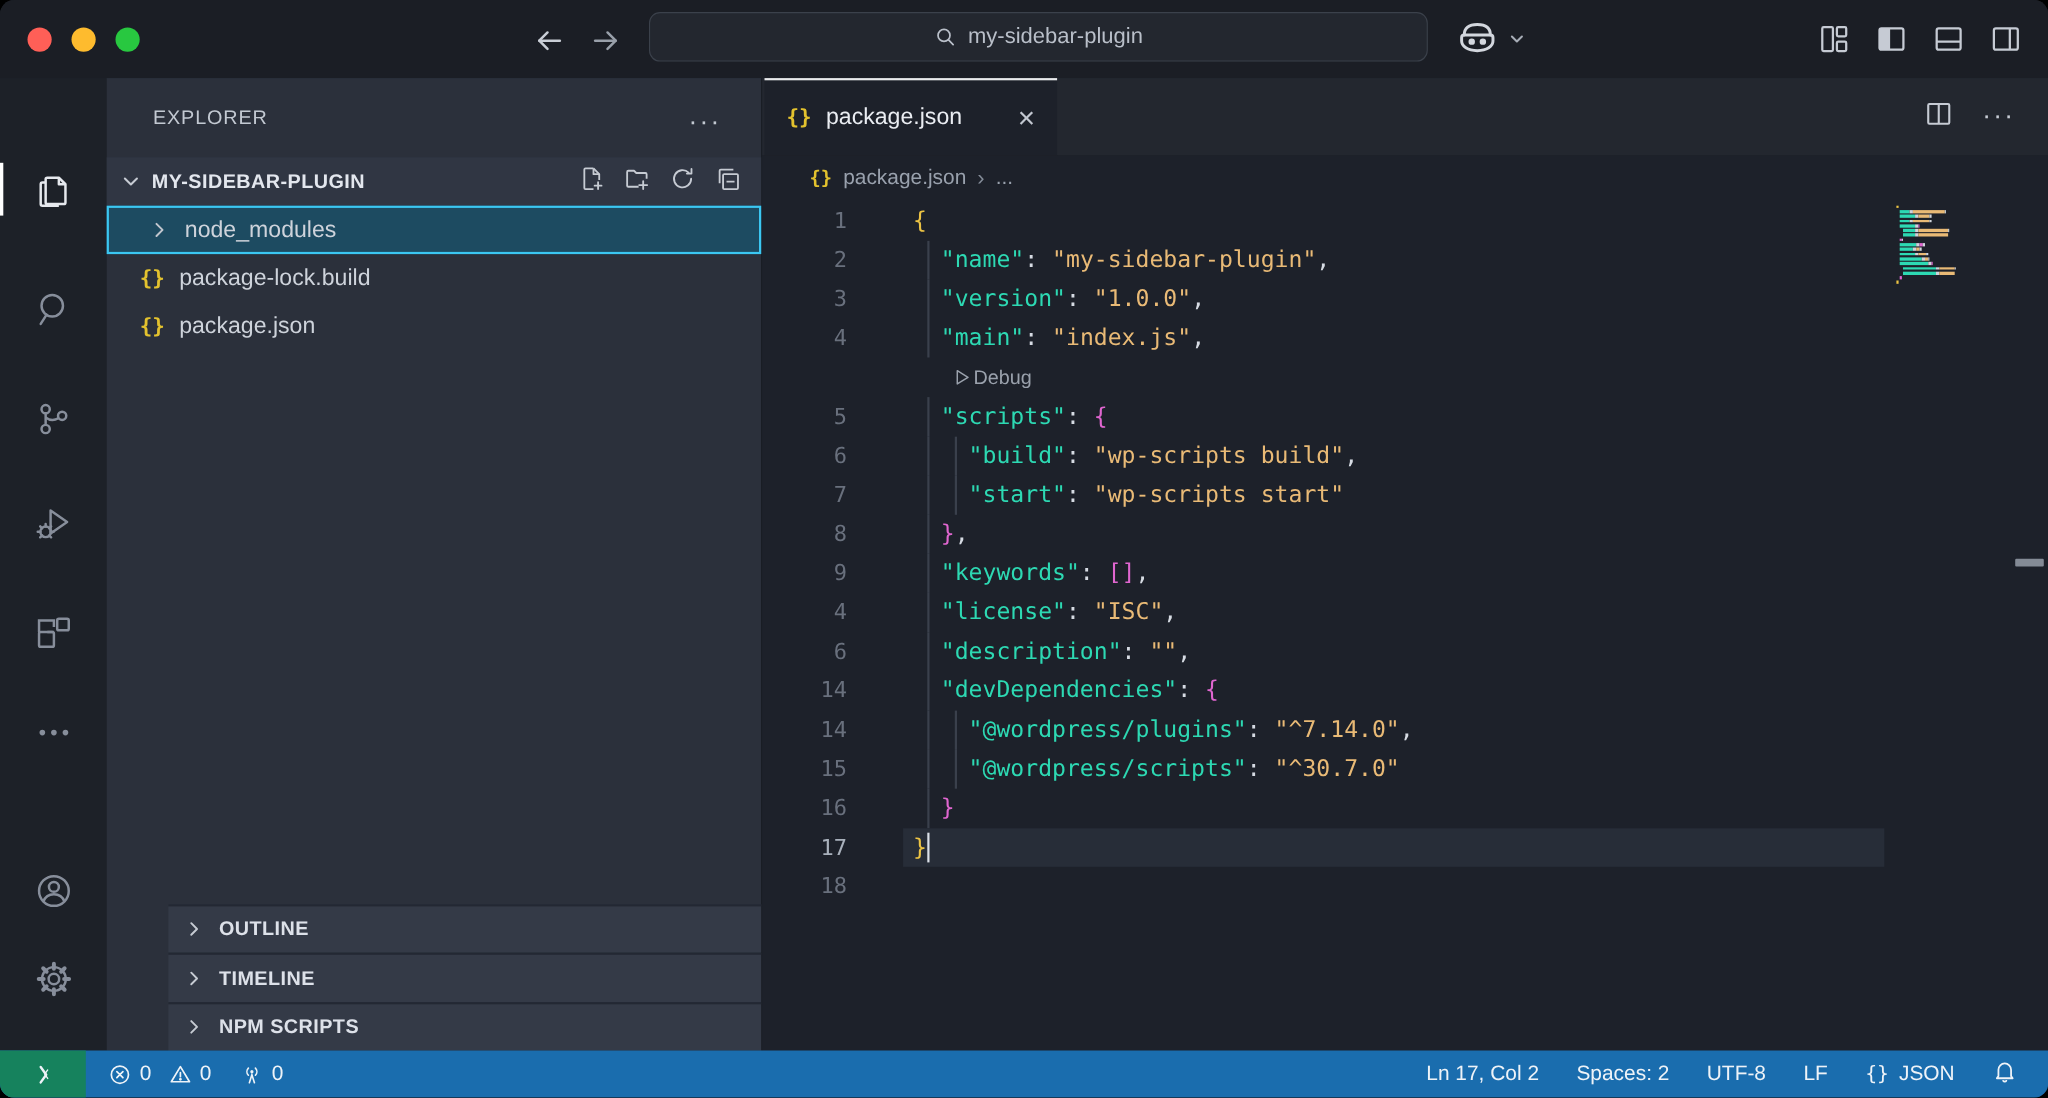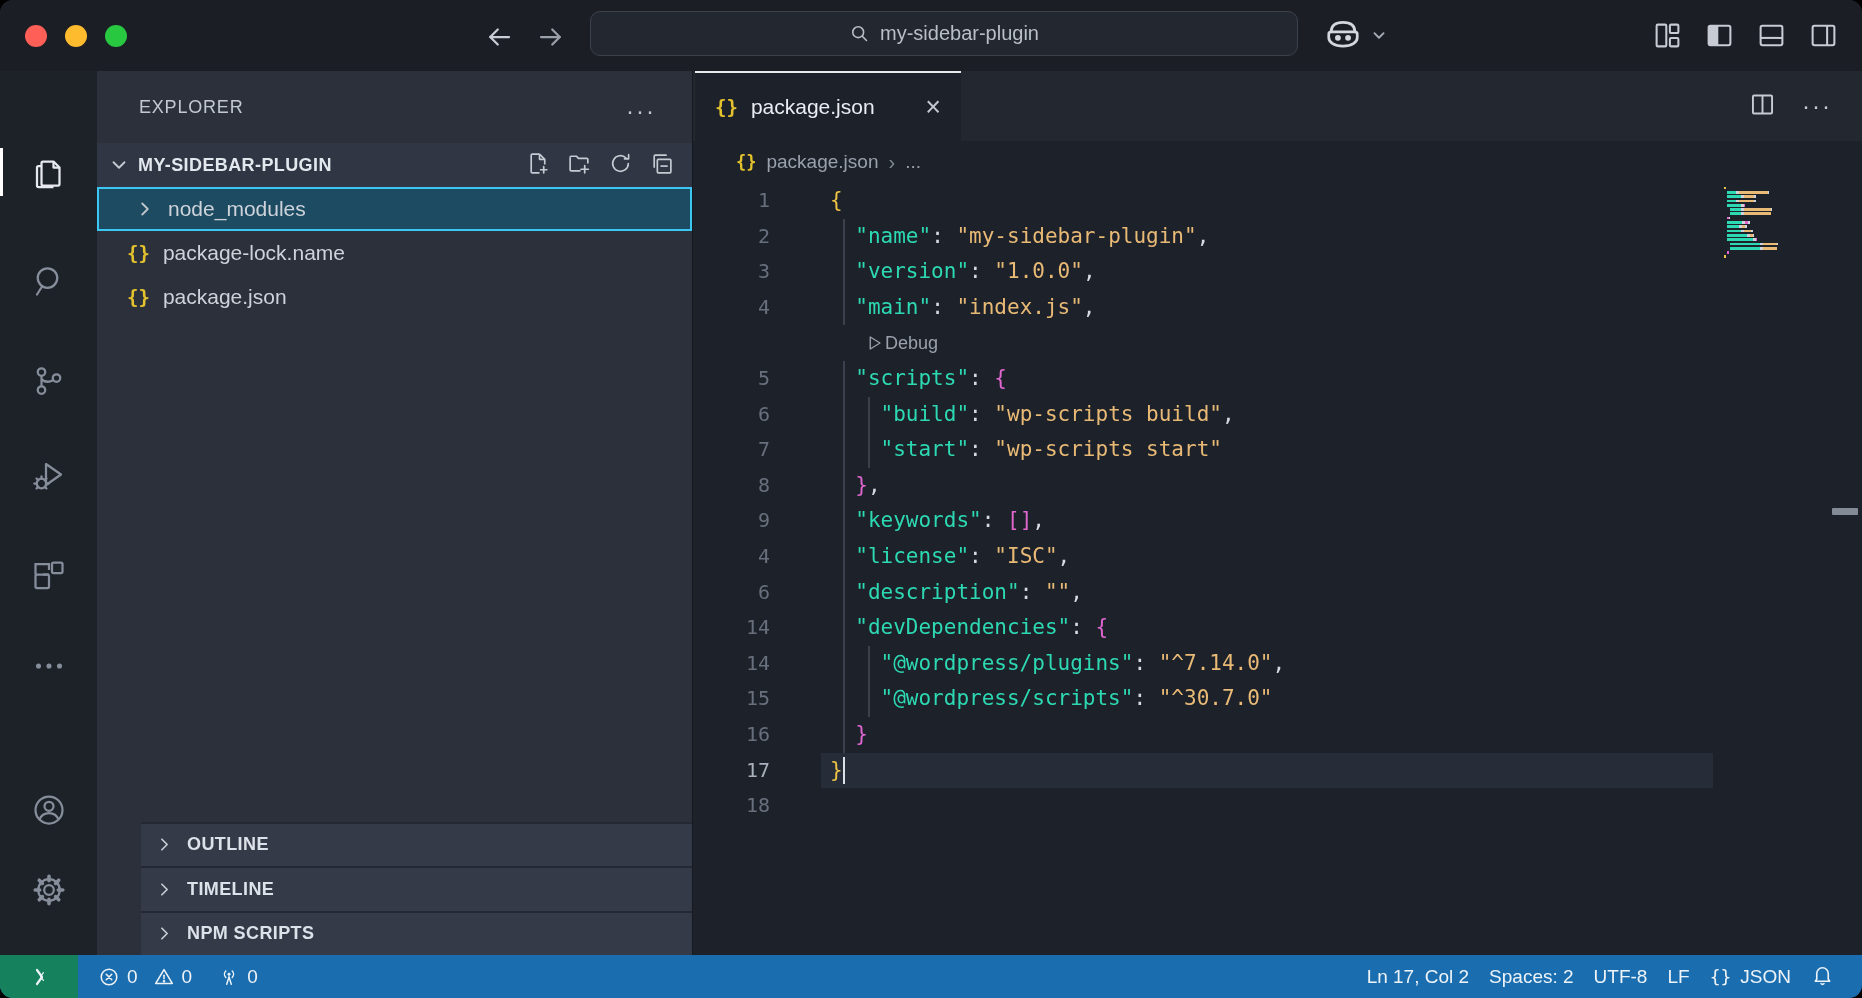--- a/index.html
+++ b/index.html
@@ -40,21 +40,21 @@
   .folder-header .chev{width:22px;height:22px;color:#c6cbd3;margin-left:11px;}
   .folder-header .fh-label{margin-left:8px;font-weight:bold;font-size:18px;color:#e3e7ee;letter-spacing:.4px;}
   .fh-actions{position:absolute;right:18px;top:0;height:100%;display:flex;align-items:center;gap:16px;color:#c6cbd3;}
   .fh-actions svg{width:25px;height:25px;}
   .tree{}
   .tree-row{height:44px;display:flex;align-items:center;color:#ced3db;font-size:21px;box-sizing:border-box;position:relative;}
   .tree-row .chev{width:22px;height:22px;margin-left:35px;margin-right:12px;color:#c0c5cd;flex:none;}
   .tree-row .braces{margin-left:30px;margin-right:13px;}
   .tree-row.selected{background:#1d4b61;border:2px solid var(--sel-border);}
   .braces{color:var(--json-yellow);font-weight:bold;font-size:19px;font-family:"DejaVu Sans Mono",monospace;}
-  .bottom-secs{position:absolute;bottom:0;left:0;right:0;padding-left:44px;}
+  .bottom-secs{position:absolute;bottom:0;left:12px;right:0;padding-left:44px;}
   .sec{height:42.5px;background:#343a47;border-top:2px solid #232833;display:flex;align-items:center;color:#dde1e9;font-weight:bold;font-size:18px;letter-spacing:.4px;}
   .sec .chev{width:21px;height:21px;margin-left:13px;margin-right:12px;color:#c6cbd3;}
 
   
   .editor-col{flex:1;position:relative;background:var(--bg-editor);}
   .tabbar{position:absolute;top:0;left:0;right:0;height:70px;background:var(--bg-tabstrip);}
   .tab{position:absolute;left:2px;top:0;height:70px;width:266px;background:var(--bg-editor);border-top:2.5px solid #e9eaec;display:flex;align-items:center;padding:0 20px;gap:13px;box-sizing:border-box;}
   .tab-label{font-size:21px;color:#eaedf2;}
   .tab-close{margin-left:auto;color:#c2c7d0;font-size:27px;line-height:1;}
   .tabbar-actions{position:absolute;right:30px;top:0;height:70px;display:flex;align-items:center;gap:26px;color:#c6cbd4;}
@@ -84,21 +84,21 @@
   .mm-row{height:4.3px;position:relative;white-space:nowrap;}
   .mm-row span{display:inline-block;height:2.7px;vertical-align:top;margin-top:.7px;}
   .overview-dash{position:absolute;right:4px;top:437px;width:26px;height:7px;background:#848b96;border-radius:1px;}
 
   
   .statusbar{position:absolute;left:0;right:0;bottom:0;height:43px;background:var(--bg-status);display:flex;align-items:center;color:#eef3f8;font-size:19px;}
   .remote{width:78px;height:100%;background:var(--remote-green);display:flex;align-items:center;justify-content:center;flex:none;}
   .remote svg{width:24px;height:24px;}
   .sb-group{display:flex;align-items:center;gap:7px;margin-left:20px;}
   .sb-group svg{width:22px;height:22px;}
-  .sb-right{margin-left:auto;display:flex;align-items:center;gap:20px;padding-right:28px;}
+  .sb-right{margin-left:auto;display:flex;align-items:center;gap:34px;padding-right:28px;}
   .sb-lang{display:flex;align-items:center;gap:9px;}
   .sb-lang .braces{color:#eef3f8;font-weight:normal;font-size:18px;}
   .bell svg{width:23px;height:23px;}
 </style>
 </head>
 <body>
 
 <div class="window">
 
   <div class="titlebar">
@@ -275,21 +275,21 @@
 
       <div class="tree">
           <div class="tree-row selected">
             <span class="chev"><svg viewBox="0 0 24 24" fill="none" stroke="currentColor" stroke-width="2" stroke-linecap="round" stroke-linejoin="round">
                 <path d="M9 6l6 6-6 6"></path>
               </svg></span>
             <span>node_modules</span>
           </div>
           <div class="tree-row">
             <span class="braces">{}</span>
-            <span>package-lock.name</span>
+            <span>package-lock.build</span>
           </div>
           <div class="tree-row">
             <span class="braces">{}</span>
             <span>package.json</span>
           </div>
         </div>
 
       <div class="bottom-secs">
           <div class="sec">
             <span class="chev"><svg viewBox="0 0 24 24" fill="none" stroke="currentColor" stroke-width="2" stroke-linecap="round" stroke-linejoin="round">

